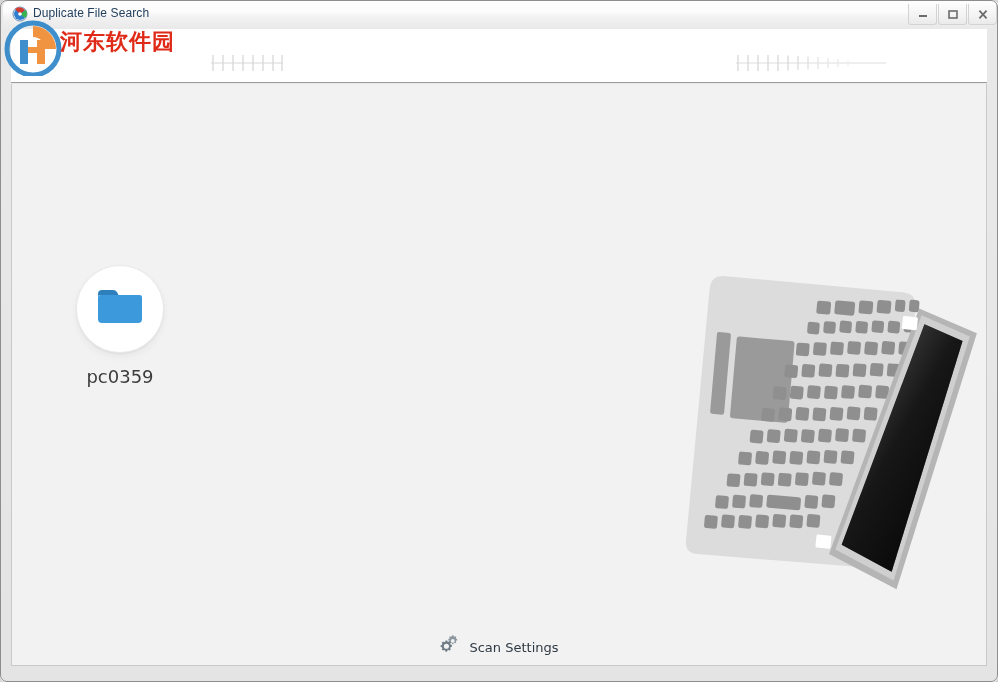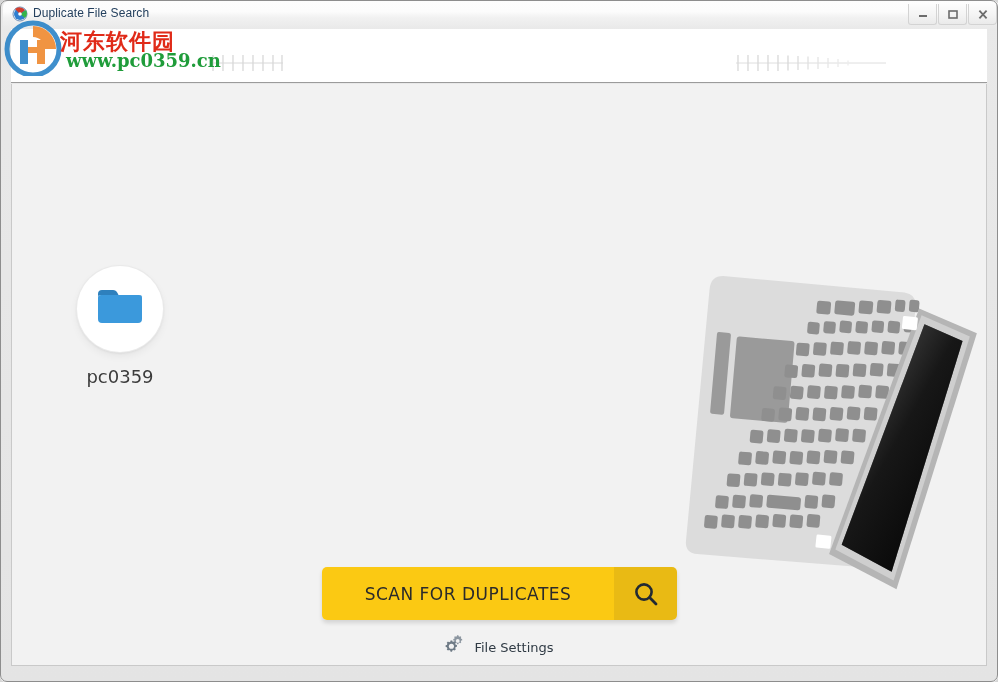--- a/index.html
+++ b/index.html
@@ -448,58 +448,48 @@
             <path d="M3 8 Q3 4 7 4 L18 4 Q21 4 22.5 7 L24 10 L3 10 Z" fill="#2e80bd"></path>
             <rect x="3" y="9" width="44" height="4" rx="1.6" fill="#9fc7e6"></rect>
             <path d="M3 12 Q3 9 6.5 9 L43.5 9 Q47 9 47 12 L47 33 Q47 37 43 37 L7 37 Q3 37 3 33 Z" fill="#3B99DC"></path>
           </svg>
         </span>
       </div>
       <div class="tile-label">pc0359</div>
     </div>
 
 
-    <div id="scan-button">
-      <div id="scan-label">SCAN FOR DUPLICATES</div>
-      <div id="scan-icon-box">
-        <svg width="26" height="26" viewBox="0 0 26 26">
-          <circle cx="11" cy="11" r="7.6" fill="none" stroke="#222a33" stroke-width="2.6"></circle>
-          <line x1="16.6" y1="16.6" x2="23" y2="23" stroke="#222a33" stroke-width="2.8" stroke-linecap="round"></line>
-        </svg>
-      </div>
-    </div>
 
     <div id="scan-settings">
       <span>
         <svg width="22" height="20" viewBox="0 0 22 20">
           <g fill="#8c96a0">
             <path d="M14.6 1.3l.9.35.85-.5.95.95-.5.85.35.9 1 .2v1.35l-1 .2-.35.9.5.85-.95.95-.85-.5-.9.35-.2 1h-1.35l-.2-1-.9-.35-.85.5-.95-.95.5-.85-.35-.9-1-.2V4.05l1-.2.35-.9-.5-.85.95-.95.85.5.9-.35.2-1h1.35z"></path>
             <circle cx="13.75" cy="5.9" r="1.9" fill="#f2f2f2"></circle>
           </g>
           <g fill="#6f7b86">
             <path d="M8.3 6.4l1.2.45 1.1-.63 1.25 1.25-.63 1.1.45 1.2 1.28.25v1.77l-1.28.25-.45 1.2.63 1.1-1.25 1.25-1.1-.63-1.2.45-.25 1.28H6.53l-.25-1.28-1.2-.45-1.1.63L2.73 14.6l.63-1.1-.45-1.2-1.28-.25V10.3l1.28-.25.45-1.2-.63-1.1L3.98 6.5l1.1.63 1.2-.45.25-1.28h1.77z"></path>
             <circle cx="7.42" cy="11.18" r="2.55" fill="#f2f2f2"></circle>
           </g>
         </svg>
       </span>
-      <span id="scan-settings-label">File Settings</span>
+      <span id="scan-settings-label">Scan Settings</span>
     </div>
 
   </div>
 
   <div id="watermark">
     <span style="position:absolute;left:0;top:4px;">
       <svg width="58" height="56" viewBox="0 0 58 56">
         <g opacity=".92">
           <path d="M29 3 A26 26 0 1 0 29 55 A26 26 0 1 0 29 3 Z" fill="none" stroke="#2f86c8" stroke-width="5"></path>
           <path d="M29 6 A23 23 0 0 1 52 29 L41 29 A12 12 0 0 0 29 17 Z" fill="#ef8b33"></path>
           <path d="M16 20 L24 20 L24 44 L16 44 Z" fill="#2f86c8"></path>
           <path d="M24 27 L36 27 L36 33 L24 33 Z" fill="#ef8b33"></path>
           <path d="M33 20 L41 20 L41 44 L33 44 Z" fill="#ef8b33"></path>
         </g>
       </svg>
     </span>
     <div id="wm-cn">河东软件园</div>
-    <div id="wm-url">www.pc0359.cn</div>
   </div>
 
   <div id="window-outline"></div>
 </div>
 
 </body></html>

